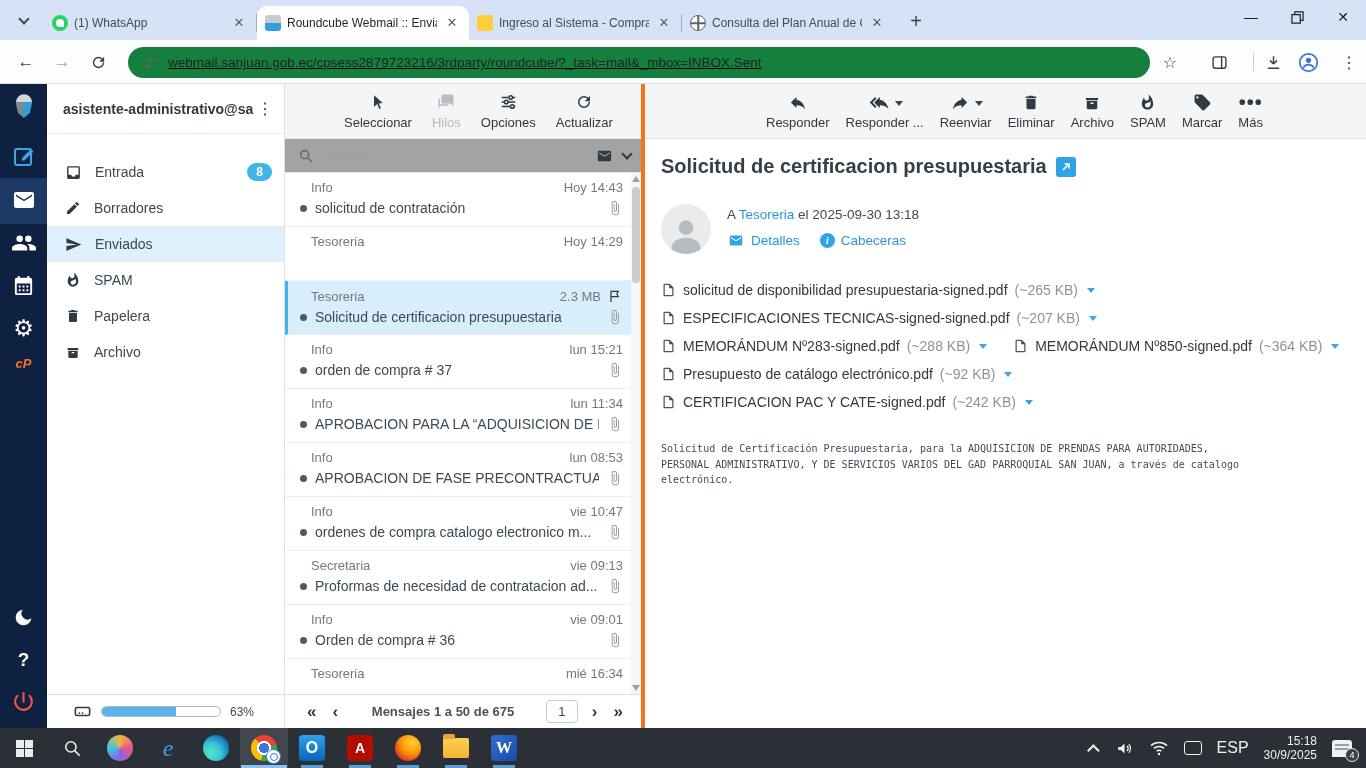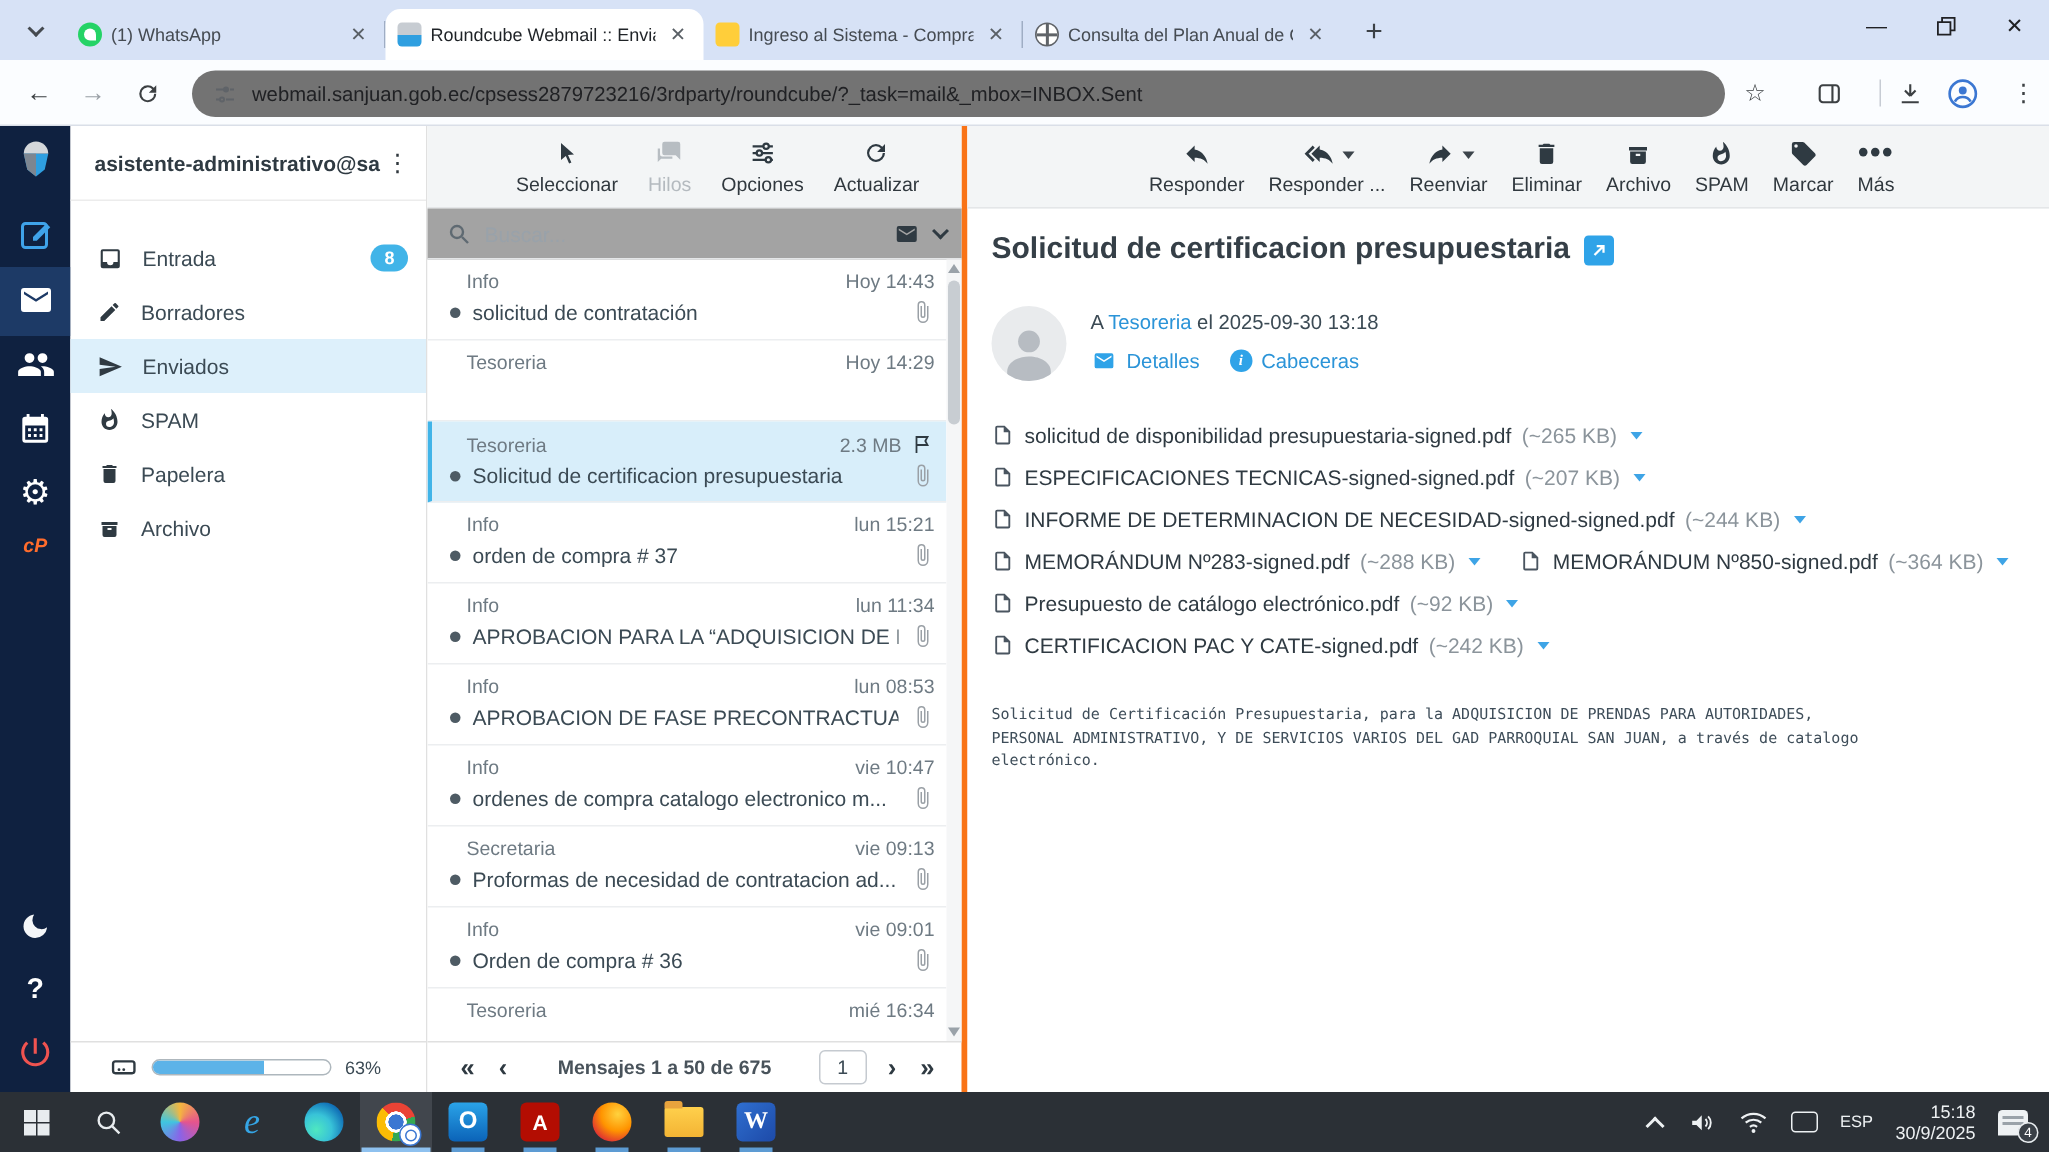--- a/index.html
+++ b/index.html
@@ -24,21 +24,21 @@
   .fav.gl::after{ content:""; position:absolute; left:50%; top:0; bottom:0; width:1.5px; background:#5f6368; transform:translateX(-50%); }
   .fav.gl::before{ content:""; position:absolute; top:50%; left:0; right:0; height:1.5px; background:#5f6368; transform:translateY(-50%); }
   .tabsep { width:1px; height:18px; background:#9fadc4; margin-bottom:8px; }
   .newtab { width:28px; height:28px; margin:0 0 5px 8px; font-size:20px; color:#3c4146; display:flex; align-items:center; justify-content:center; }
   .wincontrols { position:absolute; right:0; top:0; height:34px; display:flex; }
   .wc { width:46px; height:34px; display:flex; align-items:center; justify-content:center; color:#202124; font-size:14px; }
 
   
   .chrometb { position:absolute; left:0; top:40px; width:1366px; height:44px; background:#fbfdff; border-bottom:1px solid #dadfe8; }
   .navbtn { position:absolute; top:8px; width:28px; height:28px; display:flex; align-items:center; justify-content:center; font-size:17px; color:#3c4043; }
-  .urlpill { position:absolute; left:128px; top:7px; width:1022px; height:31px; border-radius:16px; background:#737373; display:flex; align-items:center; padding:0 14px; gap:10px; }
+  .urlpill { position:absolute; left:128px; top:7px; width:1022px; height:31px; border-radius:16px; background:#15803d; display:flex; align-items:center; padding:0 14px; gap:10px;text-decoration:underline; }
   .urltext { font-size:13.5px; color:#202124; white-space:nowrap; overflow:hidden; }
   .tbicon { position:absolute; top:9px; width:26px; height:26px; display:flex; align-items:center; justify-content:center; color:#3c4043; font-size:16px; }
   .tbsep { position:absolute; top:13px; left:1253px; width:1px; height:18px; background:#c7ccd4; }
 
   
   .app { position:absolute; left:0; top:84px; width:1366px; height:644px; background:#fff; }
 
   
   .rail { position:absolute; left:0; top:0; width:47px; height:644px; background:#0f2140; }
   .railbtn { position:absolute; left:0; width:47px; display:flex; align-items:center; justify-content:center; }
@@ -127,21 +127,21 @@
   .chromebadge::after { content:""; width:6px; height:6px; border:1.6px solid #3b77d2; border-radius:50%; }
   .ico-outlook { background:linear-gradient(180deg,#2aa3e8,#0b63b8); }
   .ico-acrobat { background:#b30d02; font-size:14px; }
   .ico-firefox { border-radius:50%; background:radial-gradient(circle at 65% 30%,#ffd23e,#ff9400 45%,#e23b2e 75%,#b5286f); }
   .ico-folder { width:26px; height:20px; background:linear-gradient(180deg,#ffd04c,#f3b434); border-radius:2px; position:relative; }
   .ico-folder::before { content:""; position:absolute; top:-4px; left:0; width:12px; height:5px; background:#e8a33d; border-radius:2px 2px 0 0; }
   .ico-word { background:linear-gradient(135deg,#2f6fd0,#1d4aa8); font-family:"Liberation Serif",serif; }
   .tray { margin-left:auto; display:flex; align-items:center; gap:15px; padding-right:14px; color:#eef1f3; }
   .tray .chev { width:9px; height:9px; border-left:2px solid #eef1f3; border-top:2px solid #eef1f3; transform:rotate(45deg) translateY(3px); }
   .castico { width:18px; height:14px; border:1.8px solid #eef1f3; border-radius:3px; }
-  .lang { font-size:11px; }
+  .lang { font-size:16px; }
   .clock { font-size:12px; text-align:right; line-height:14px; }
   .notif { position:relative; width:20px; height:17px; background:#eef1f3; border-radius:3px 3px 3px 0; }
   .notif::before { content:""; position:absolute; left:3px; top:4px; right:3px; height:2px; background:#9aa2a9; box-shadow:0 4px 0 #9aa2a9; }
   .nbadge { position:absolute; right:-7px; bottom:-5px; width:14px; height:14px; border-radius:50%; background:#3a4047; border:1.5px solid #e8ecef; color:#fff; font-size:9px; display:flex; align-items:center; justify-content:center; }
 </style>
 </head>
 <body>
 
 <div class="tabstrip">
   <div class="tabsearch">
@@ -635,30 +635,20 @@
           <span class="acaret"></span>
             </div>
           </div>
         <div class="arow">
             <div class="agroup">
           <svg width="15" height="18" viewBox="0 0 24 24">
                 <path d="M14 2H6a2 2 0 00-2 2v16a2 2 0 002 2h12a2 2 0 002-2V8l-6-6zm4 18H6V4h7v5h5v11z" fill="#4a5560"></path>
               </svg>
           <span class="aname">ESPECIFICACIONES TECNICAS-signed-signed.pdf</span>
               <span class="asize">(~207 KB)</span>
-          <span class="acaret"></span>
-            </div>
-          </div>
-        <div class="arow">
-            <div class="agroup">
-          <svg width="15" height="18" viewBox="0 0 24 24">
-                <path d="M14 2H6a2 2 0 00-2 2v16a2 2 0 002 2h12a2 2 0 002-2V8l-6-6zm4 18H6V4h7v5h5v11z" fill="#4a5560"></path>
-              </svg>
-          <span class="aname">INFORME DE DETERMINACION DE NECESIDAD-signed-signed.pdf</span>
-              <span class="asize">(~244 KB)</span>
           <span class="acaret"></span>
             </div>
           </div>
         <div class="arow">
           <div class="agroup">
             <svg width="15" height="18" viewBox="0 0 24 24">
                 <path d="M14 2H6a2 2 0 00-2 2v16a2 2 0 002 2h12a2 2 0 002-2V8l-6-6zm4 18H6V4h7v5h5v11z" fill="#4a5560"></path>
               </svg>
             <span class="aname">MEMORÁNDUM Nº283-signed.pdf</span>
               <span class="asize">(~288 KB)</span>

